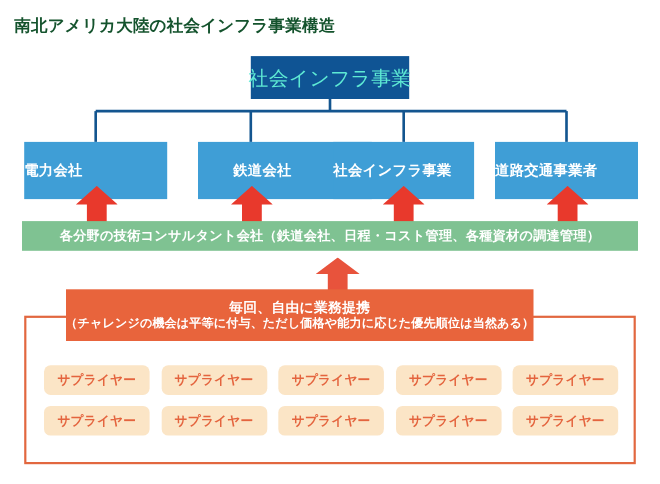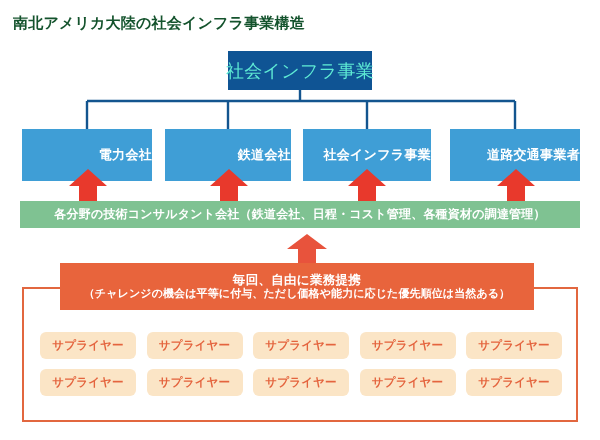--- a/index.html
+++ b/index.html
@@ -66,31 +66,31 @@
   }
 
   
   .tier2-box {
     position: absolute;
     top: 129px;
     height: 52px;
     background: #3f9ed6;
     display: flex;
     align-items: center;
-    justify-content: flex-end;
+    justify-content: flex-start;
   }
   .tier2-box .label {
     color: #ffffff;
     font-size: 13px;
     font-weight: bold;
     letter-spacing: 0.3px;
     white-space: nowrap;
   }
   .tier2-box.b0 { left: 22px;  width: 130px; }
-  .tier2-box.b1 { left: 165px; width: 126px; }
+  .tier2-box.b1 { left: 180px; width: 126px; padding-left: 32px; }
   .tier2-box.b2 { left: 303px; width: 128px; }
   .tier2-box.b3 { left: 450px; width: 130px; }
 
   
   .red-arrow {
     position: absolute;
     top: 169px;
     width: 38px;
     height: 36px;
   }
@@ -138,21 +138,21 @@
     border: 2px solid #e2673f;
     box-sizing: border-box;
     background: transparent;
   }
 
   
   .orange-banner {
     position: absolute;
     left: 60px;
     top: 263px;
-    width: 474px;
+    width: 425px;
     height: 47px;
     background: #e8643c;
     display: flex;
     flex-direction: column;
     align-items: center;
     justify-content: center;
   }
   .orange-banner .line1 {
     color: #ffffff;
     font-size: 12.5px;

